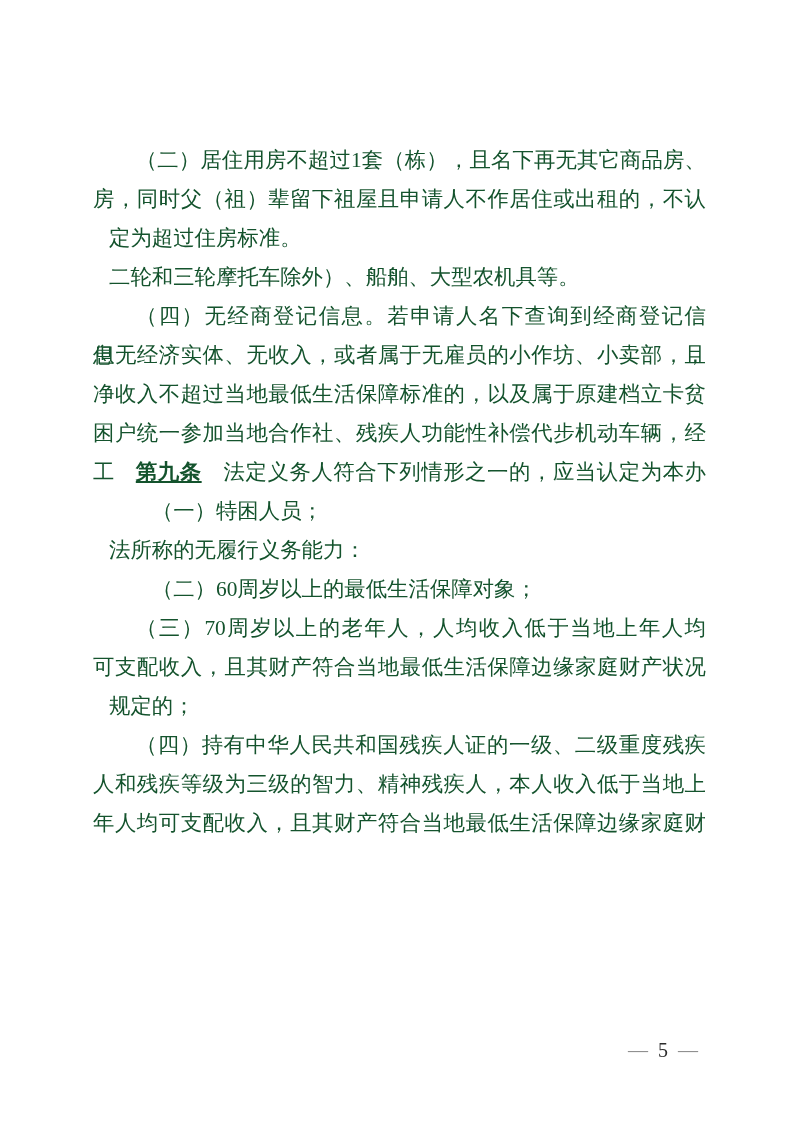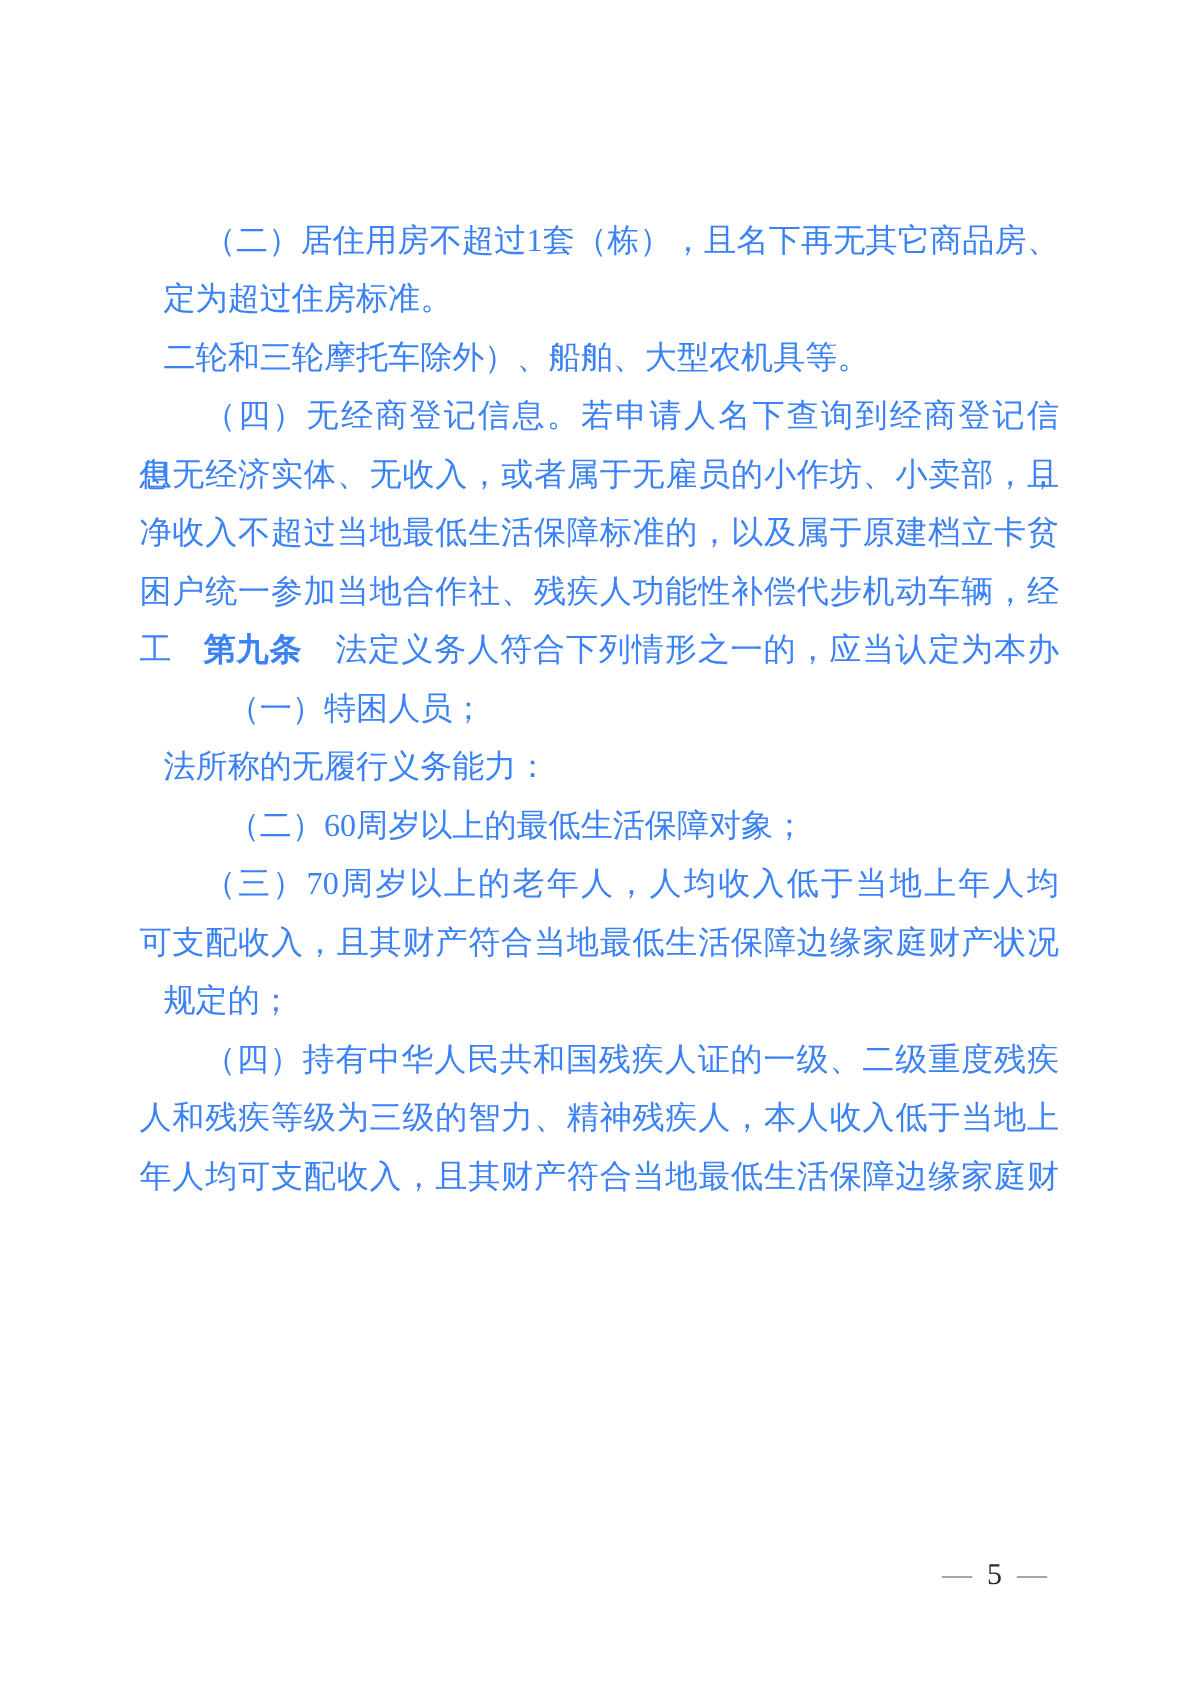--- a/index.html
+++ b/index.html
@@ -12,55 +12,56 @@
     background: #ffffff;
     overflow: hidden;
     font-family: "Liberation Serif", "DejaVu Serif", serif;
   }
 
   .doc-body {
     position: absolute;
     left: 93px;
     top: 141px;
     width: 613px;
-    color: #3b82f6;
+    color: #14532d;
     font-size: 21.4px;
     text-justify: inter-character;
   }
 
   .line {
     height: 39px;
     line-height: 39px;
     text-align: justify;
     text-align-last: justify;
   }
   .line.first { text-indent: 2em; }
   .line.last { text-align-last: auto; margin-left: 16px; }
 
-  .bold-lead { font-weight: bold; }
+  .bold-lead { font-weight: bold; text-decoration: underline; }
 
   .page-footer {
     position: absolute;
     top: 1037px;
     right: 95px;
     display: flex;
     align-items: center;
     gap: 10px;
     font-size: 20px;
     line-height: 26px;
   }
   .dash { color: #8a8a8a; }
   .pagenum { color: #2b2b2b; }
 </style>
 </head>
 <body>
 
 <div class="page">
   <main id="doc-body" class="doc-body">
       <div class="line first">（二）居住用房不超过1套（栋），且名下再无其它商品房、</div>
+      <div class="line">房，同时父（祖）辈留下祖屋且申请人不作居住或出租的，不认</div>
       <div class="line last">定为超过住房标准。</div>
       <div class="line last">二轮和三轮摩托车除外）、船舶、大型农机具等。</div>
       <div class="line first">（四）无经商登记信息。若申请人名下查询到经商登记信息，</div>
       <div class="line">但无经济实体、无收入，或者属于无雇员的小作坊、小卖部，且</div>
       <div class="line">净收入不超过当地最低生活保障标准的，以及属于原建档立卡贫</div>
       <div class="line">困户统一参加当地合作社、残疾人功能性补偿代步机动车辆，经工</div>
       <div class="line first"><span class="bold-lead">第九条</span>　法定义务人符合下列情形之一的，应当认定为本办</div>
       <div class="line first last">（一）特困人员；</div>
       <div class="line last">法所称的无履行义务能力：</div>
       <div class="line first last">（二）60周岁以上的最低生活保障对象；</div>

